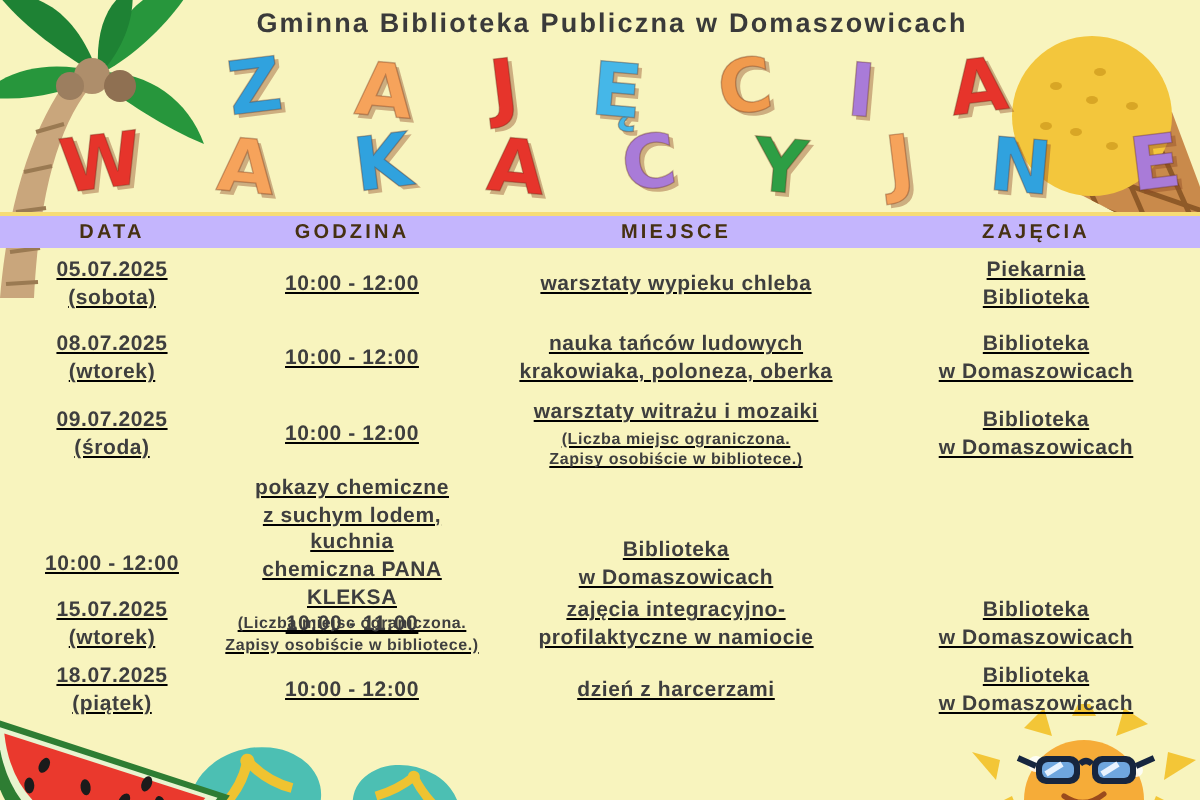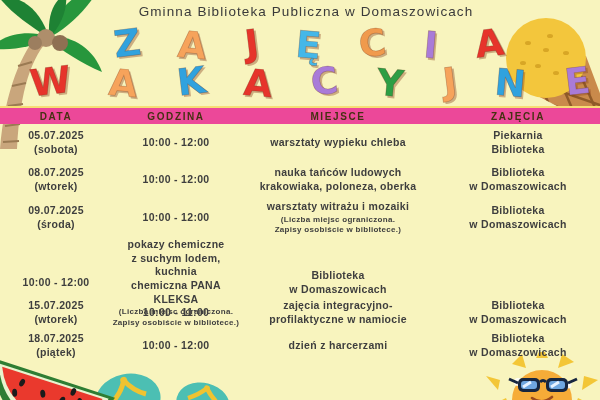--- a/index.html
+++ b/index.html
@@ -4,43 +4,43 @@
 <style>
   html,body{margin:0;padding:0;}
   .poster{
     position:relative;width:600px;height:400px;overflow:hidden;
     background:#F8F4BE;
     font-family:"Liberation Sans",sans-serif;
   }
   .org-title{
     position:absolute;top:4px;left:0;right:0;z-index:5;
     text-align:center;padding-left:12px;
-    font-size:13.5px;font-weight:400;letter-spacing:1.1px;color:#3a3a3a;
+    font-size:13.5px;font-weight:700;letter-spacing:1.1px;color:#3a3a3a;
   }
   .deco{position:absolute;z-index:2;}
   .word{position:absolute;display:flex;justify-content:space-between;z-index:4;}
   .word-1{top:25px;left:114px;width:390px;}
   .word-2{top:63px;left:30px;width:560px;}
   .ltr{
     font-family:"DejaVu Sans",sans-serif;font-weight:bold;font-size:37px;line-height:1;
     text-shadow:2px 2px 0 rgba(141,70,35,.40);
     -webkit-text-stroke:.7px rgba(100,45,25,.35);
   }
   .ltr:nth-child(odd){transform:rotate(-7deg);}
   .ltr:nth-child(even){transform:rotate(5deg) translateY(2px);}
   .band{
     position:absolute;top:106px;left:0;width:600px;height:18px;z-index:3;
-    box-sizing:border-box;background:#ec4899;border-top:2px solid #F7DC74;
+    box-sizing:border-box;background:#c4b5fd;border-top:2px solid #F7DC74;
     display:grid;grid-template-columns:112px 128px 196px 164px;align-items:center;
   }
   .colhead{
     text-align:center;font-size:10px;font-weight:700;
     letter-spacing:1.6px;color:#463112;
   }
-  .rows{position:absolute;top:124px;left:0;width:543px;z-index:3;}
+  .rows{position:absolute;top:124px;left:0;width:543px;z-index:3;text-decoration:underline;}
   .row{
     display:grid;grid-template-columns:112px 128px 196px 164px;align-items:center;
   }
   .row:nth-child(1){height:38px}
   .row:nth-child(2){height:36px}
   .row:nth-child(3){height:40px}
   .row:nth-child(4){height:58px}
   .row:nth-child(5){height:34px}
   .row:nth-child(6){height:32px}
   .cell{

